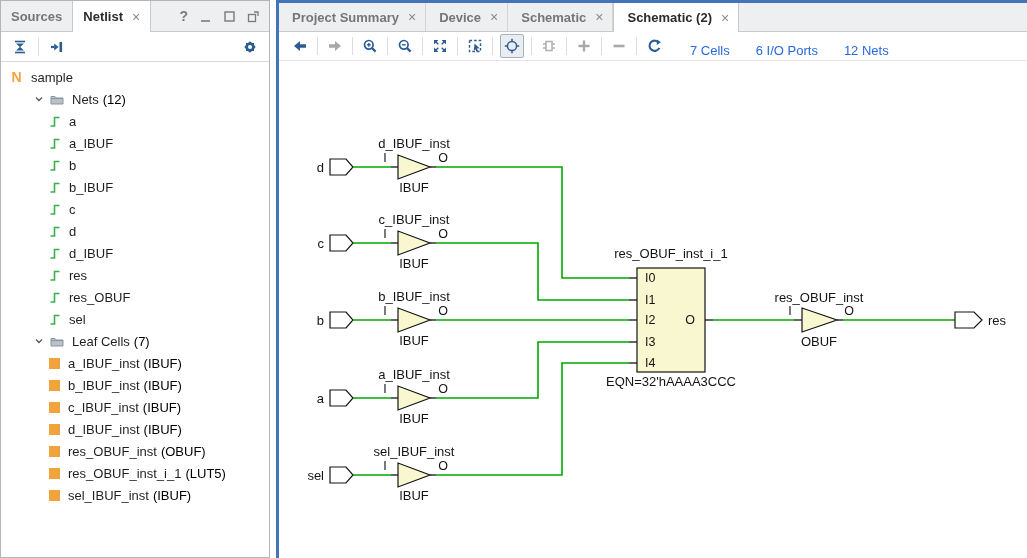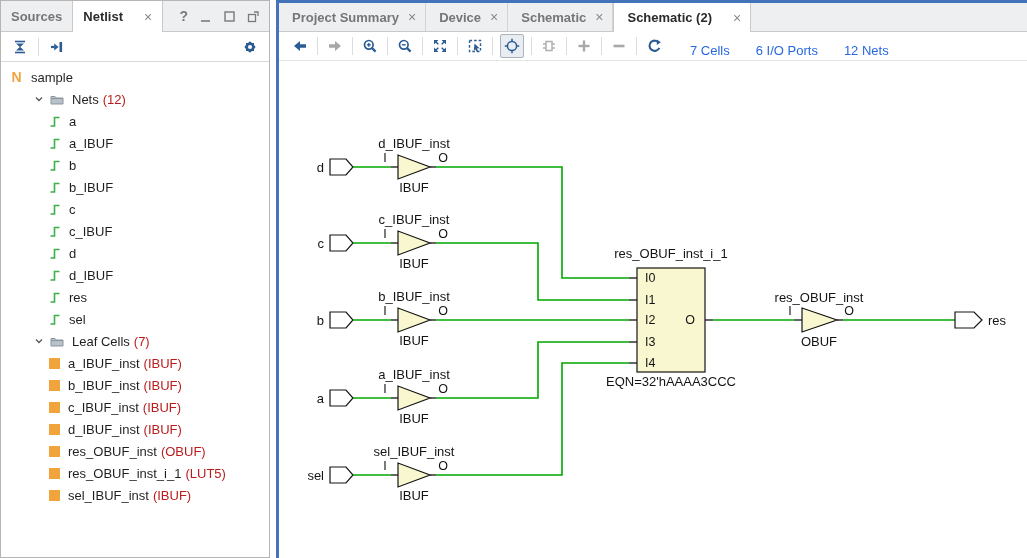--- a/index.html
+++ b/index.html
@@ -16,38 +16,38 @@
   }
   .lp-tabbar {
     height:31px; background:#edeff0; border-bottom:1px solid #c9c9c9;
     display:flex; align-items:stretch; flex:0 0 31px;
   }
   .tab {
     display:flex; align-items:center; padding:0 10px;
     font-size:13px; font-weight:bold; color:#767676; cursor:default; white-space:nowrap;
   }
   .tab.active { background:#fff; color:#2b2b2b; margin-bottom:-1px;
-    border-left:1px solid #c9c9c9; border-right:1px solid #c9c9c9;gap:12px; }
+    border-left:1px solid #c9c9c9; border-right:1px solid #c9c9c9; }
   .lp-tabbar .tab:first-child { border-left:none; }
   .tab-close { margin-left:9px; color:#8a8a8a; font-weight:normal; font-size:14px; line-height:1; }
   .win-icons { margin-left:auto; display:flex; align-items:center; gap:11px; padding-right:9px; }
   .help-glyph { color:#7a7a7a; font-weight:bold; font-size:14px; }
 
   .lp-toolbar {
     height:30px; flex:0 0 30px; border-bottom:1px solid #d9d9d9;
     display:flex; align-items:center; padding:0 9px; gap:8px; background:#fff;
   }
   .tbtn { width:20px; height:20px; display:flex; align-items:center; justify-content:center; }
   .vsep { width:1px; height:18px; background:#dcdcdc; }
   .push-right { margin-left:auto; }
 
   .tree { flex:1; padding-top:4px; font-size:13px; color:#1f1f1f; overflow:hidden; }
   .trow { height:22px; display:flex; align-items:center; white-space:nowrap; }
   .trow .lbl { margin-left:8px; }
-  .muted { color:#b91c1c; margin-left:4px; }
+  .muted { color:#000000; margin-left:4px; }
   .ind-root { padding-left:9px; }
   .ind-group { padding-left:7px;margin-left:26px; }
   .ind-item { padding-left:48px; }
   .n-letter { color:#f2a43c; font-weight:bold; font-size:14px; width:13px; text-align:center; }
   .leaf-sq { width:11px; height:11px; background:#f2a43c; }
   .group-gap { width:6px; }
 
   
   .right-panel {
     position:absolute; left:276px; top:0; width:821px; height:558px;
@@ -183,39 +183,39 @@
     <div class="trow ind-item">
         <svg width="12" height="14">
           <polyline points="1.5,12 5.5,12 5.5,3.5 10.5,3.5" fill="none" stroke="#3daf4a" stroke-width="1.6"></polyline>
         </svg>
         <span class="lbl">c</span>
       </div>
     <div class="trow ind-item">
         <svg width="12" height="14">
           <polyline points="1.5,12 5.5,12 5.5,3.5 10.5,3.5" fill="none" stroke="#3daf4a" stroke-width="1.6"></polyline>
         </svg>
-        <span class="lbl">c_IBUF</span>
-      </div>
-    <div class="trow ind-item">
-        <svg width="12" height="14">
-          <polyline points="1.5,12 5.5,12 5.5,3.5 10.5,3.5" fill="none" stroke="#3daf4a" stroke-width="1.6"></polyline>
-        </svg>
         <span class="lbl">d</span>
       </div>
     <div class="trow ind-item">
         <svg width="12" height="14">
           <polyline points="1.5,12 5.5,12 5.5,3.5 10.5,3.5" fill="none" stroke="#3daf4a" stroke-width="1.6"></polyline>
         </svg>
         <span class="lbl">d_IBUF</span>
       </div>
     <div class="trow ind-item">
         <svg width="12" height="14">
           <polyline points="1.5,12 5.5,12 5.5,3.5 10.5,3.5" fill="none" stroke="#3daf4a" stroke-width="1.6"></polyline>
         </svg>
         <span class="lbl">res</span>
+      </div>
+    <div class="trow ind-item">
+        <svg width="12" height="14">
+          <polyline points="1.5,12 5.5,12 5.5,3.5 10.5,3.5" fill="none" stroke="#3daf4a" stroke-width="1.6"></polyline>
+        </svg>
+        <span class="lbl">res_OBUF</span>
       </div>
     <div class="trow ind-item">
         <svg width="12" height="14">
           <polyline points="1.5,12 5.5,12 5.5,3.5 10.5,3.5" fill="none" stroke="#3daf4a" stroke-width="1.6"></polyline>
         </svg>
         <span class="lbl">sel</span>
       </div>
 
     <div class="trow ind-group">
       <svg width="10" height="10">

